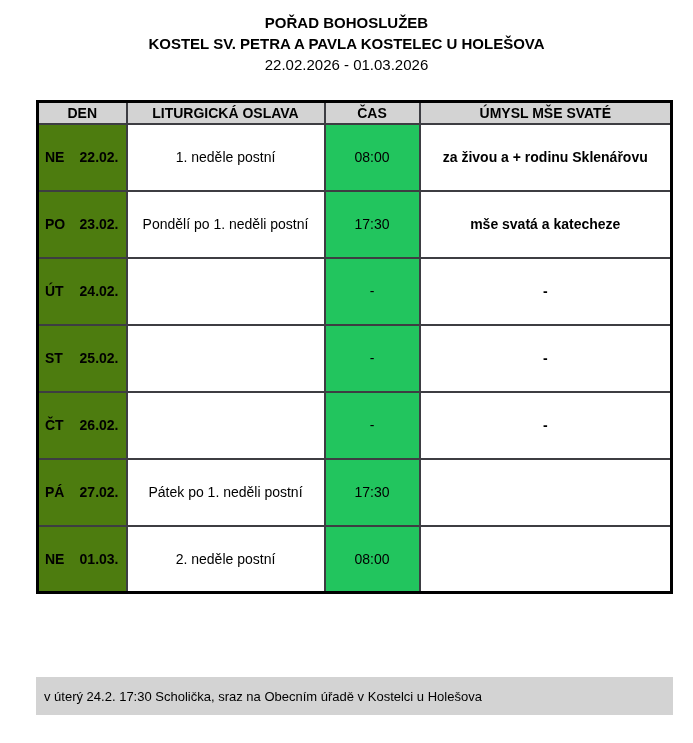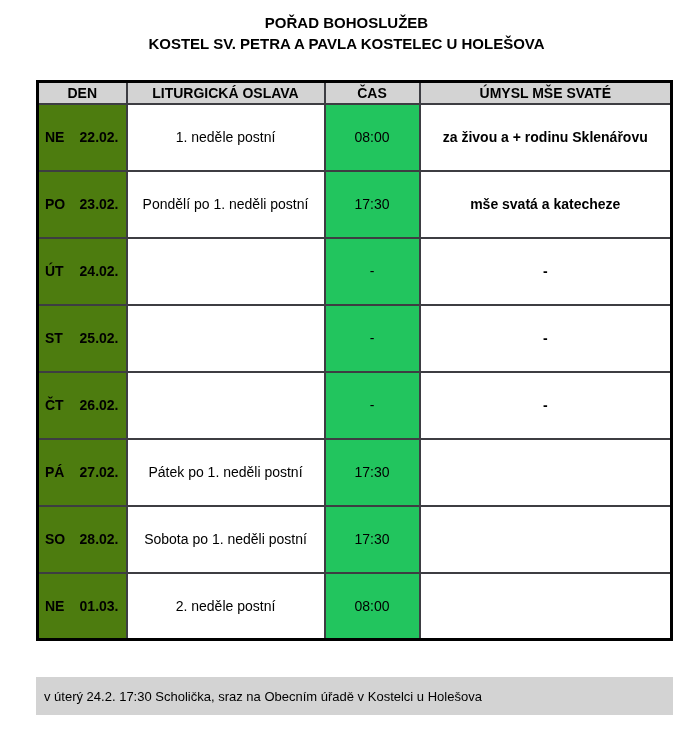--- a/index.html
+++ b/index.html
@@ -27,21 +27,21 @@
     font-size: 15px;
     font-weight: bold;
   }
   .doc-daterange {
     font-size: 15px;
     font-weight: normal;
   }
   table.schedule {
     position: absolute;
     left: 36px;
-    top: 80px;
+    top: 100px;
     width: 634px;
     border-collapse: collapse;
     table-layout: fixed;
     border: 3px solid #000000;
     font-size: 14px;
   }
   col.c-day  { width: 89px; }
   col.c-lit  { width: 198px; }
   col.c-time { width: 95px; }
   col.c-int  { width: 252px; }
@@ -85,20 +85,21 @@
   }
 </style>
 </head>
 <body>
 
 <div class="page">
 
   <div class="doc-header">
     <div class="doc-title">POŘAD BOHOSLUŽEB</div>
     <div class="doc-subtitle">KOSTEL SV. PETRA A PAVLA KOSTELEC U HOLEŠOVA</div>
+    <div class="doc-daterange">22.02.2026 - 01.03.2026</div>
   </div>
 
   <table class="schedule">
     <colgroup>
       <col class="c-day">
         <col class="c-lit">
         <col class="c-time">
         <col class="c-int">
     </colgroup>
     <thead>
@@ -172,31 +173,20 @@
             <span>27.02.</span>
           </div>
         </td>
         <td class="lit-cell">Pátek po 1. neděli postní</td>
         <td class="time-cell">17:30</td>
         <td class="int-cell"></td>
       </tr>
       <tr>
         <td class="day-cell">
           <div class="day-wrap">
-            <span>SO</span>
-            <span>28.02.</span>
-          </div>
-        </td>
-        <td class="lit-cell">Sobota po 1. neděli postní</td>
-        <td class="time-cell">17:30</td>
-        <td class="int-cell"></td>
-      </tr>
-      <tr>
-        <td class="day-cell">
-          <div class="day-wrap">
             <span>NE</span>
             <span>01.03.</span>
           </div>
         </td>
         <td class="lit-cell">2. neděle postní</td>
         <td class="time-cell">08:00</td>
         <td class="int-cell"></td>
       </tr>
     </tbody>
   </table>

